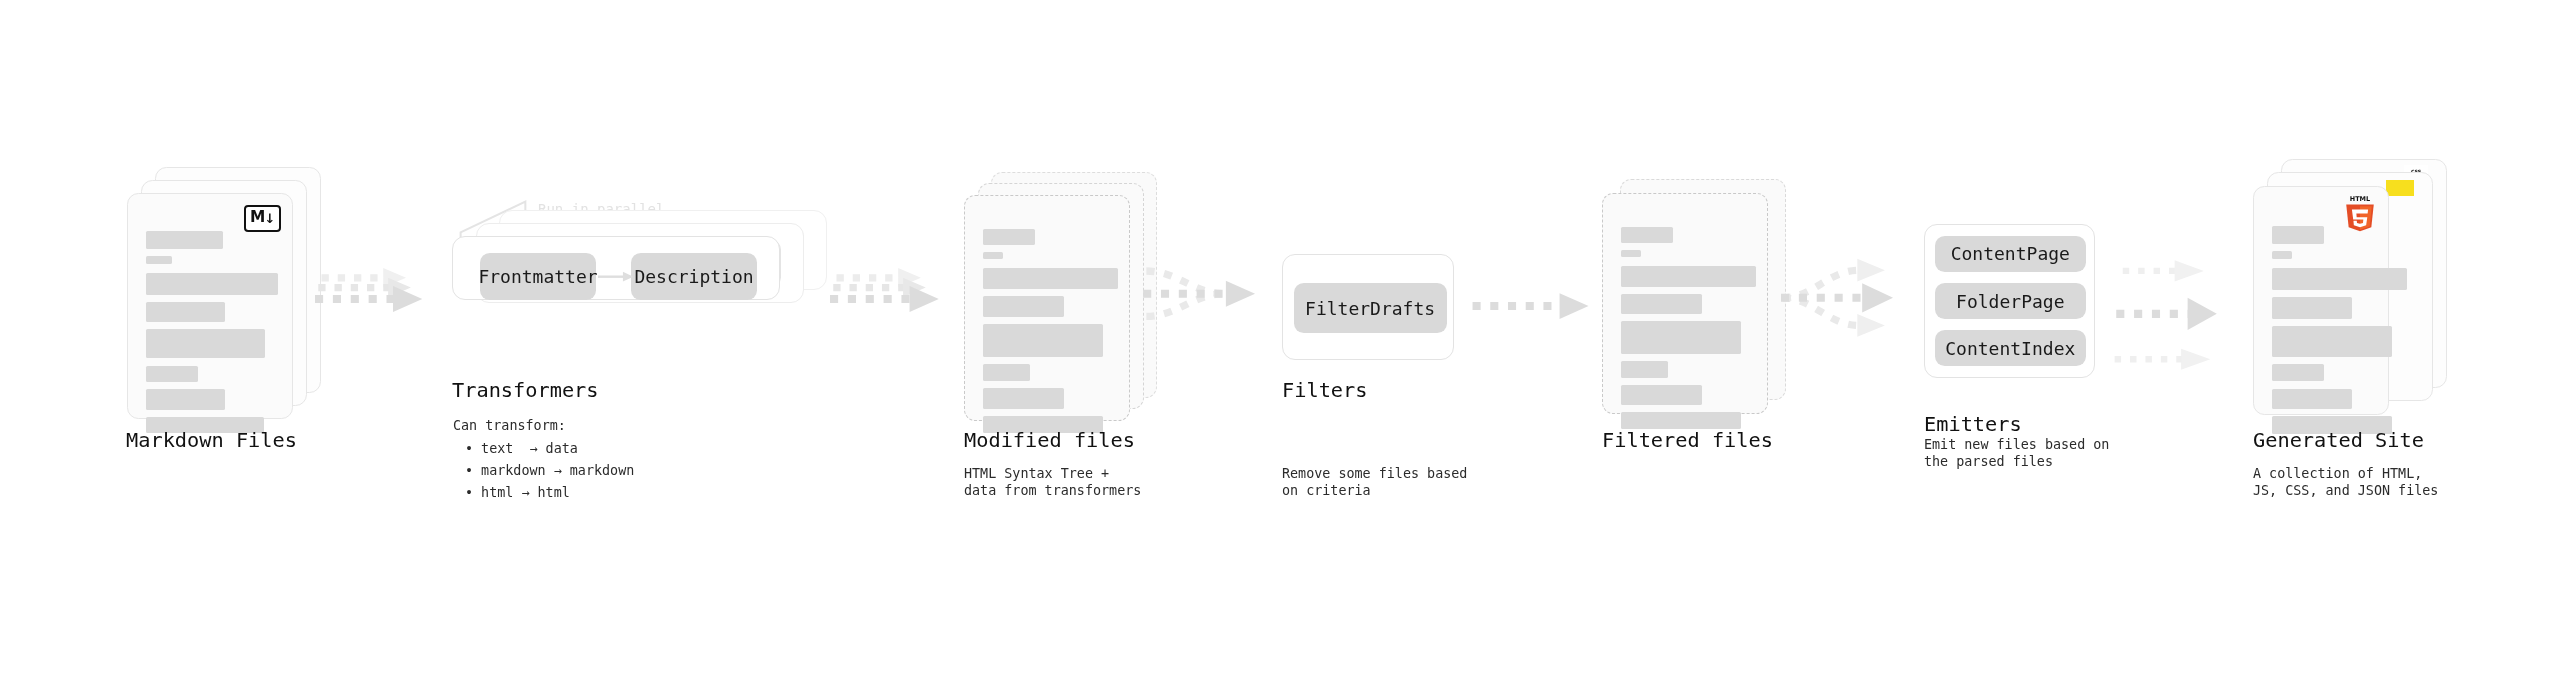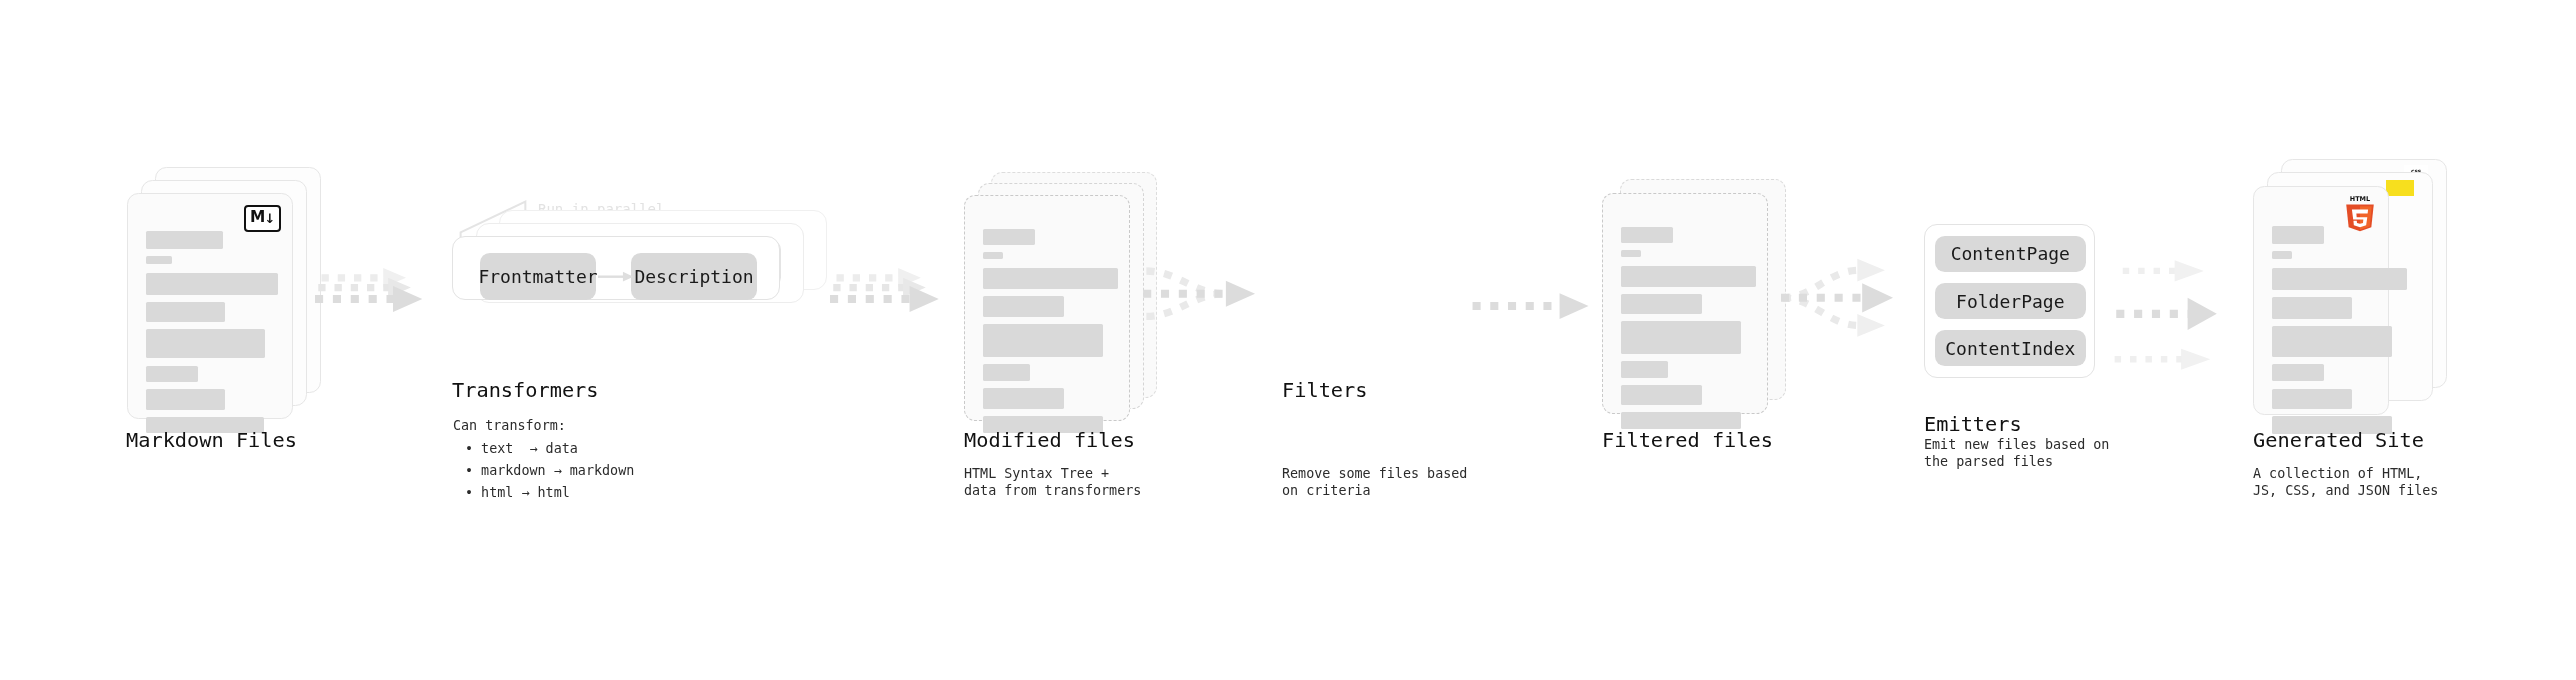--- a/index.html
+++ b/index.html
@@ -214,20 +214,25 @@
     <g fill="none" stroke="#E9E9E9" stroke-width="9" stroke-dasharray="10 12">
       <path d="M4,16 C42,16 62,44 100,44"></path>
       <path d="M4,72 C42,72 62,44 100,44"></path>
     </g>
     <g fill="none" stroke="#DCDCDC" stroke-width="10" stroke-dasharray="10 12">
       <line x1="0" y1="44" x2="104" y2="44"></line>
     </g>
     <polygon points="102,28 138,44 102,60" fill="#DCDCDC"></polygon>
   </svg>
 
+  <div class="procbox" style="left:1282px;top:254px;width:172px;height:106px;">
+    <div class="pill" style="left:10.6px;top:28px;width:153px;height:50px;">
+      <span>FilterDrafts</span>
+    </div>
+  </div>
   <div class="title" style="left:1282px;top:378px;">Filters</div>
   <div class="subtitle" style="left:1282px;top:417px;margin-top:48px;">Remove some files based
 on criteria</div>
 
   <svg class="node" style="left:1472px;top:294px;" width="130" height="29" viewBox="0 0 160 36">
     <g stroke="#DCDCDC" stroke-width="10" stroke-dasharray="10 12" fill="none">
       <line x1="0" y1="15" x2="110" y2="15"></line>
     </g>
     <polygon points="108,-1 144,15 108,31" fill="#DCDCDC"></polygon>
   </svg>

